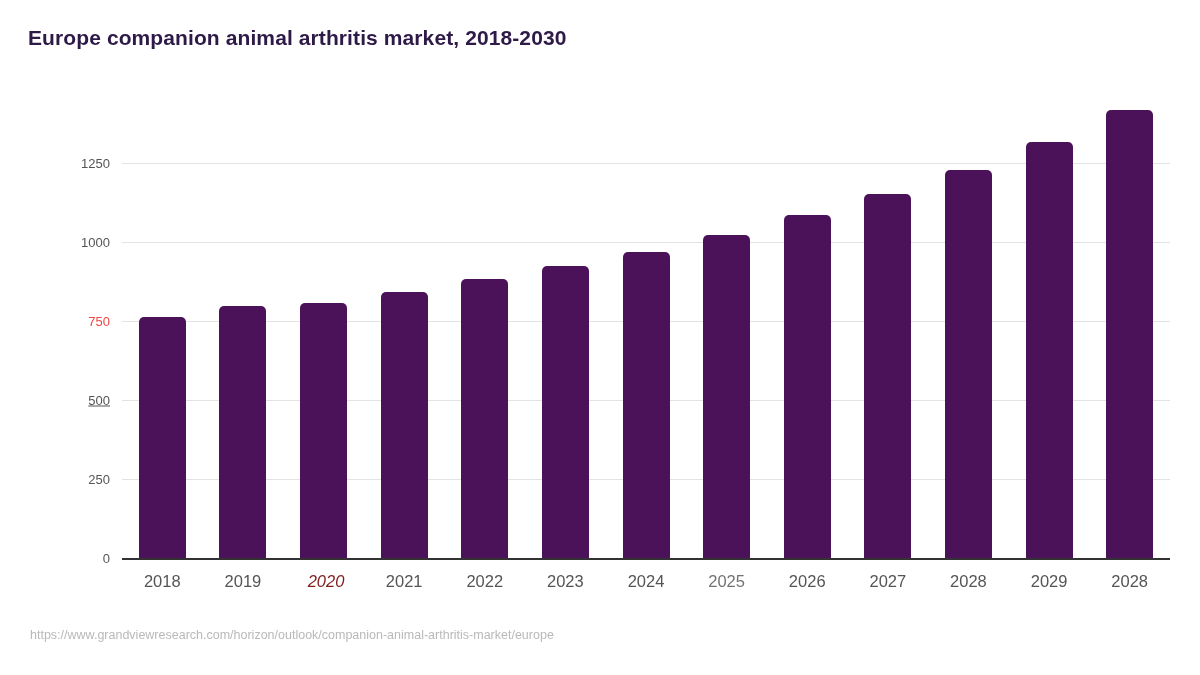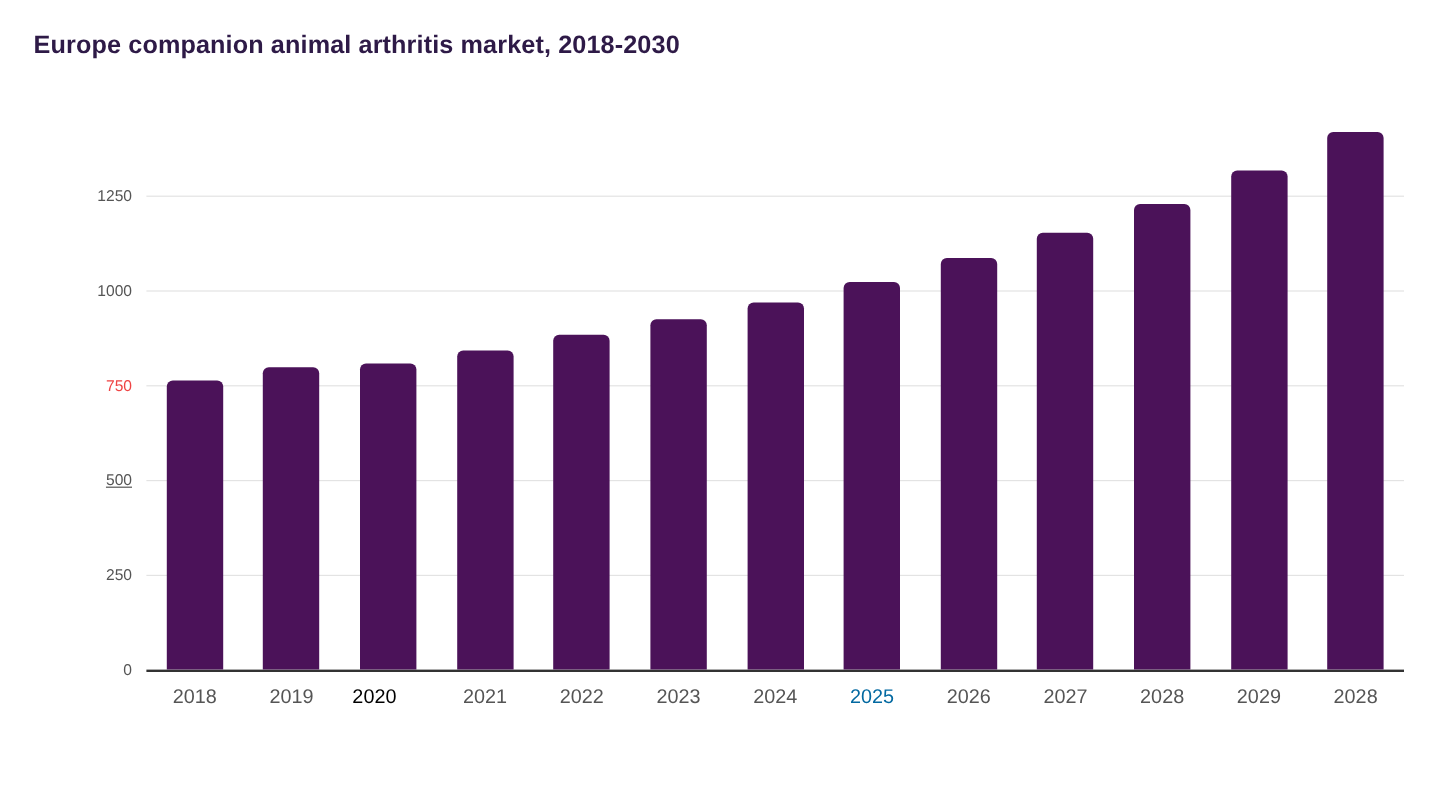--- a/index.html
+++ b/index.html
@@ -129,27 +129,28 @@
       <div class="bar" title="2026: 1085" style="left: 661.731px; width: 47px; height: 342.86px; background: rgb(75, 18, 89);"></div>
       <div class="bar" title="2027: 1153" style="left: 742.346px; width: 47px; height: 364.348px; background: rgb(75, 18, 89);"></div>
       <div class="bar" title="2028: 1228" style="left: 822.962px; width: 47px; height: 388.048px; background: rgb(75, 18, 89);"></div>
       <div class="bar" title="2029: 1316" style="left: 903.577px; width: 47px; height: 415.856px; background: rgb(75, 18, 89);"></div>
       <div class="bar" title="2030: 1418" style="left: 984.192px; width: 47px; height: 448.088px; background: rgb(75, 18, 89);"></div>
     </div>
 
   <div id="x-ticks-layer">
       <div class="x-tick-label" style="left: 162.308px; color: rgb(85, 85, 85);">2018</div>
       <div class="x-tick-label" style="left: 242.923px; color: rgb(85, 85, 85);">2019</div>
-      <div class="x-tick-label" style="left: 312px; color: #000000;">2020</div>
+      <div class="x-tick-label" style="left: 326px; color: #7f1d1d; font-style: italic;">2020</div>
       <div class="x-tick-label" style="left: 404.154px; color: rgb(85, 85, 85);">2021</div>
       <div class="x-tick-label" style="left: 484.769px; color: rgb(85, 85, 85);">2022</div>
       <div class="x-tick-label" style="left: 565.385px; color: rgb(85, 85, 85); text-align: right;">2023</div>
       <div class="x-tick-label" style="left: 646px; color: rgb(85, 85, 85);">2024</div>
-      <div class="x-tick-label" style="left: 726.615px; color: #0369a1;">2025</div>
+      <div class="x-tick-label" style="left: 726.615px; color: #737373;">2025</div>
       <div class="x-tick-label" style="left: 807.231px; color: rgb(85, 85, 85);">2026</div>
       <div class="x-tick-label" style="left: 887.846px; color: rgb(85, 85, 85);">2027</div>
       <div class="x-tick-label" style="left: 968.462px; color: rgb(85, 85, 85);">2028</div>
       <div class="x-tick-label" style="left: 1049.08px; color: rgb(85, 85, 85);">2029</div>
       <div class="x-tick-label" style="left: 1129.69px; color: rgb(85, 85, 85);">2028</div>
     </div>
 
+  <div id="source-url">https://www.grandviewresearch.com/horizon/outlook/companion-animal-arthritis-market/europe</div>
 
 </div>
 
 </body></html>

